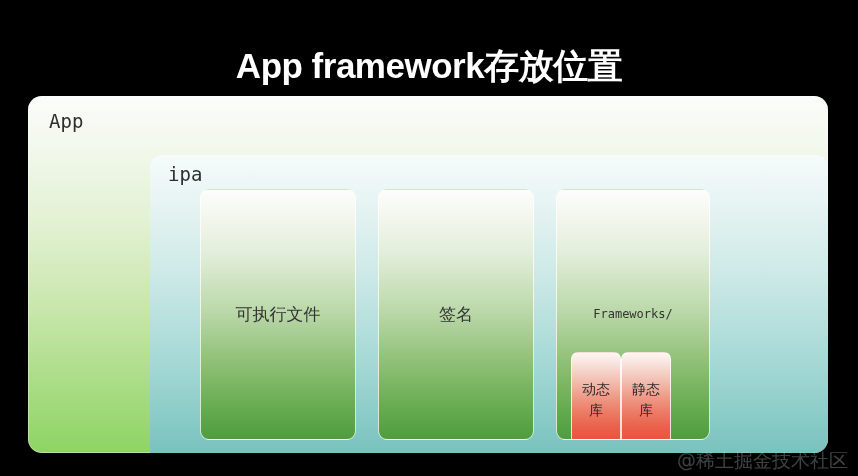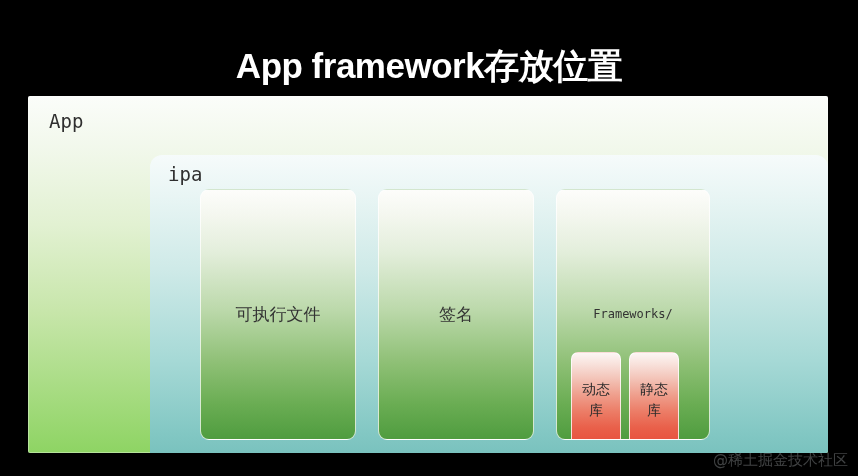--- a/index.html
+++ b/index.html
@@ -40,21 +40,21 @@
     margin-top: 32px;
   }
 
   
   #app-box {
     position: absolute;
     left: 28px;
     top: 96px;
     width: 800px;
     height: 357px;
-    border-radius: 2px;
+    border-radius: 14px;
     background: linear-gradient(to bottom,
                 #fbfdfa 0%,
                 #f2f8ec 14%,
                 #e2f1d2 36%,
                 #c8e6ab 60%,
                 #a8dc83 82%,
                 #8ed463 100%);
     box-shadow: 0 0 0 1px rgba(255,255,255,0.35) inset;
     overflow: hidden;
   }
@@ -151,41 +151,41 @@
                 #ef9f8d 46%,
                 #ec7d67 64%,
                 #e9604a 82%,
                 #e8503c 100%);
     border: 1px solid rgba(255,255,255,0.8);
     box-sizing: border-box;
     overflow: hidden;
     margin-top: 12px;
   }
   #lib-dynamic { left: 14px; }
-  #lib-static  { left: 72px; padding-left: 26px; }
+  #lib-static  { left: 64px; padding-left: 26px; }
 
   .lib-label {
     position: absolute;
     left: 0;
     width: 100%;
     top: 26px;
     text-align: center;
     font-size: 14px;
     line-height: 21px;
     color: #2b2b2b;
     font-family: "DejaVu Sans", "Liberation Sans", sans-serif;
   }
   .lib-label span { display: block; }
 
   
   #watermark {
     position: absolute;
     right: 10px;
     bottom: 6px;
-    font-size: 15px;
+    font-size: 19px;
     line-height: 20px;
     color: rgba(210, 216, 218, 0.30);
     font-family: "DejaVu Sans", "Liberation Sans", sans-serif;
     white-space: nowrap;
   }
 </style>
 </head>
 <body>
 
 <div id="slide">

